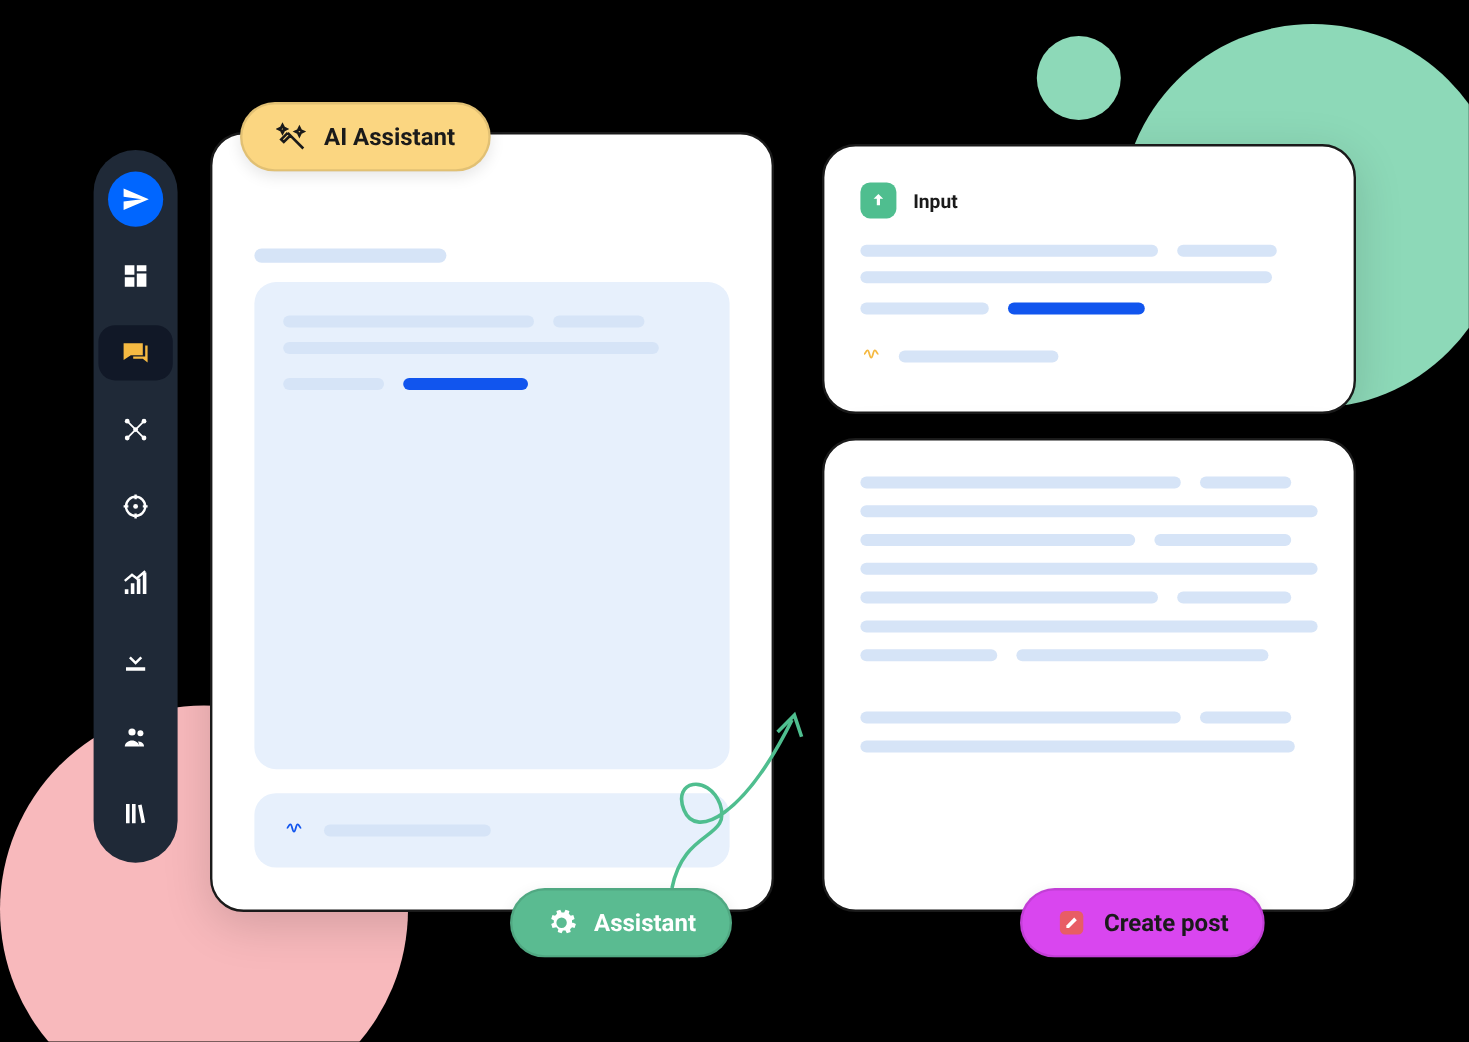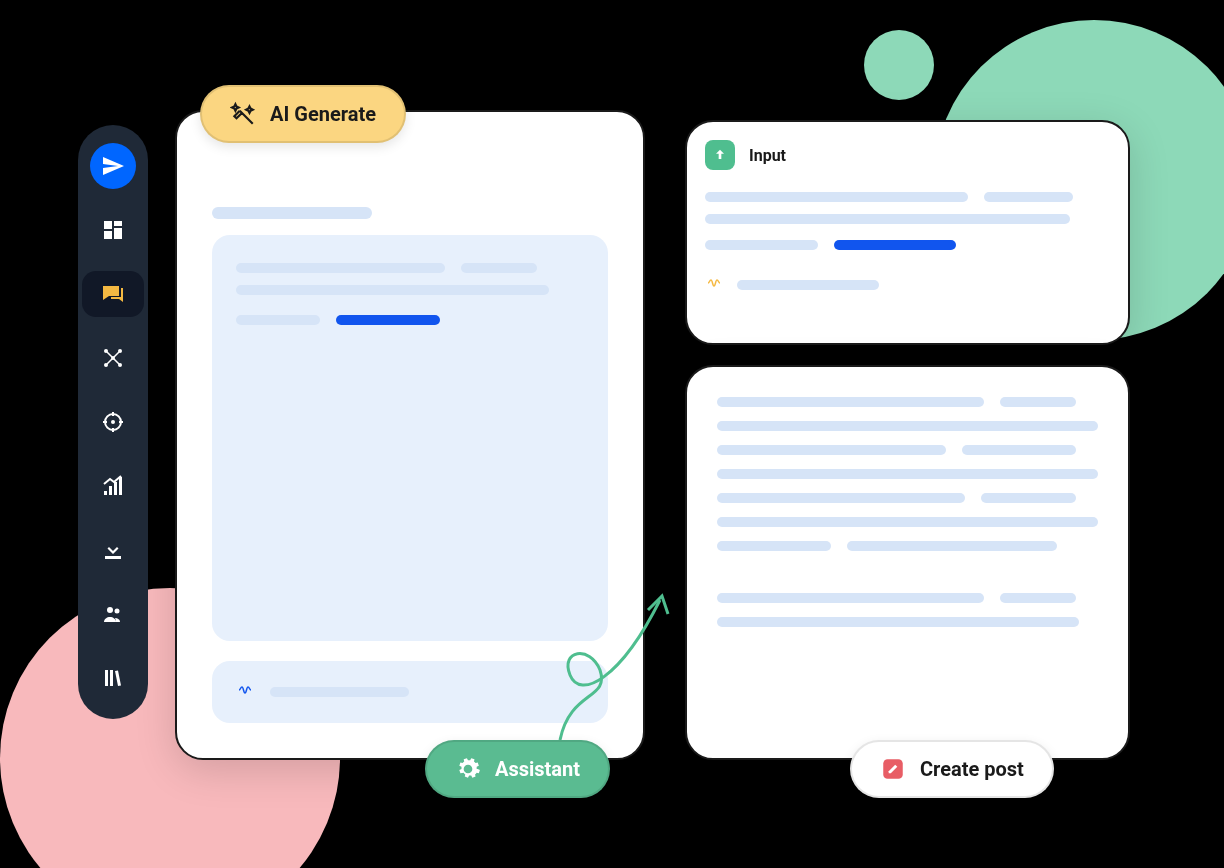--- a/index.html
+++ b/index.html
@@ -96,21 +96,21 @@
       top: 110px;
       width: 470px;
       height: 650px;
       padding: 35px;
     }
     .card-input {
       left: 685px;
       top: 120px;
       width: 445px;
       height: 225px;
-      padding: 18px;
+      padding: 30px;
     }
     .card-output {
       left: 685px;
       top: 365px;
       width: 445px;
       height: 395px;
       padding: 30px;
     }
 
     
@@ -135,21 +135,21 @@
     }
     .pill-generate {
       left: 425px;
       top: 740px;
       background: #5ABB91;
       color: #fff;
     }
     .pill-create-post {
       left: 850px;
       top: 740px;
-      background: #ffffff;
+      background: #d946ef;
       color: #1a1a1a;
     }
     .pill svg { width: 26px; height: 26px; }
 
     
     .card-header {
       display: flex;
       align-items: center;
       gap: 14px;
       margin-bottom: 22px;
@@ -279,21 +279,21 @@
     <svg viewBox="0 0 24 24">
         <path d="M4 4h3v16H4V4zm5 0h3v16H9V4zm5 1l3-.5 3 15-3 .5-3-15z"></path>
       </svg>
   </div>
 </div>
 
 <div class="pill pill-ai-assistant">
   <svg viewBox="0 0 24 24" fill="none" stroke="#1a1a1a" stroke-width="2">
       <path d="M5 3l1 2 2 1-2 1-1 2-1-2-2-1 2-1 1-2zM18 5l1 2 2 1-2 1-1 2-1-2-2-1 2-1 1-2zM9 9l12 12M9 9l-5 5 2 2 5-5"></path>
     </svg>
-  <span>AI Generate</span>
+  <span>AI Assistant</span>
 </div>
 
 <div class="card card-ai-assistant">
   <div class="ai-assistant-inner">
     <div class="skel light" style="width:160px;height:12px;margin-top:60px;"></div>
     <div class="input-box">
       <div class="skel-group">
         <div class="skel-row">
           <div class="skel" style="width:60%"></div>
           <div class="skel" style="width:22%"></div>

